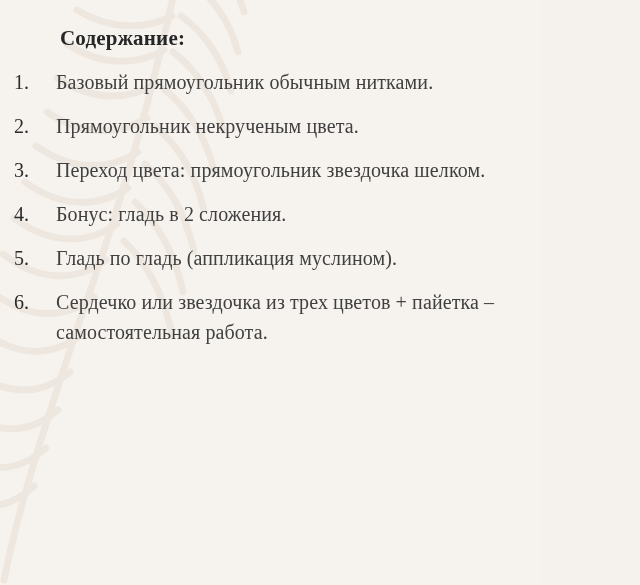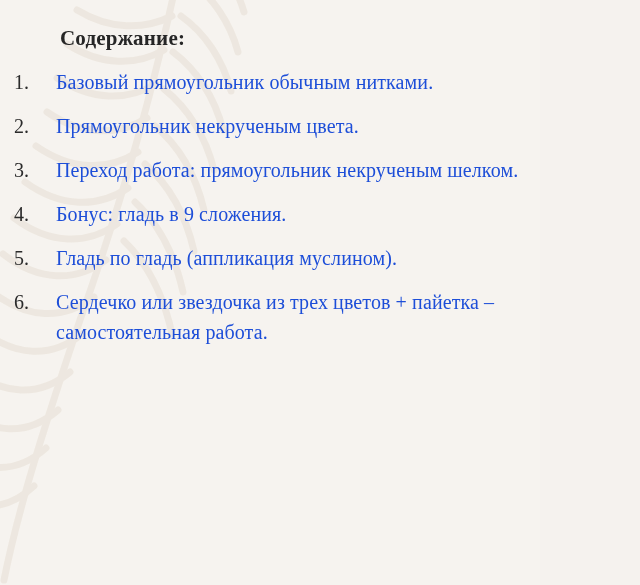--- a/index.html
+++ b/index.html
@@ -60,21 +60,21 @@
     text-align: left;
     padding-left: 4px;
     font-size: 20px;
     line-height: 30px;
     color: #2b2b2b;
   }
   .item-text {
     flex: 1 1 auto;
     font-size: 20px;
     line-height: 30px;
-    color: #1d4ed8;
+    color: #404040;
     letter-spacing: 0.1px;
   }
 </style>
 </head>
 <body>
 
 <div class="page">
 
   <svg class="watermark" viewBox="0 0 340 680" aria-hidden="true">
     <g stroke="#e7dfd4" stroke-width="7" fill="none" stroke-linecap="round">
@@ -114,25 +114,25 @@
       <li class="list-item">
         <span class="item-number">1.</span>
         <span class="item-text">Базовый прямоугольник обычным нитками.</span>
       </li>
       <li class="list-item">
         <span class="item-number">2.</span>
         <span class="item-text">Прямоугольник некрученым цвета.</span>
       </li>
       <li class="list-item">
         <span class="item-number">3.</span>
-        <span class="item-text">Переход работа: прямоугольник некрученым шелком.</span>
+        <span class="item-text">Переход цвета: прямоугольник звездочка шелком.</span>
       </li>
       <li class="list-item">
         <span class="item-number">4.</span>
-        <span class="item-text">Бонус: гладь в 9 сложения.</span>
+        <span class="item-text">Бонус: гладь в 2 сложения.</span>
       </li>
       <li class="list-item">
         <span class="item-number">5.</span>
         <span class="item-text">Гладь по гладь (аппликация муслином).</span>
       </li>
       <li class="list-item">
         <span class="item-number">6.</span>
         <span class="item-text">Сердечко или звездочка из трех цветов + пайетка – самостоятельная работа.</span>
       </li>
     </ol>

